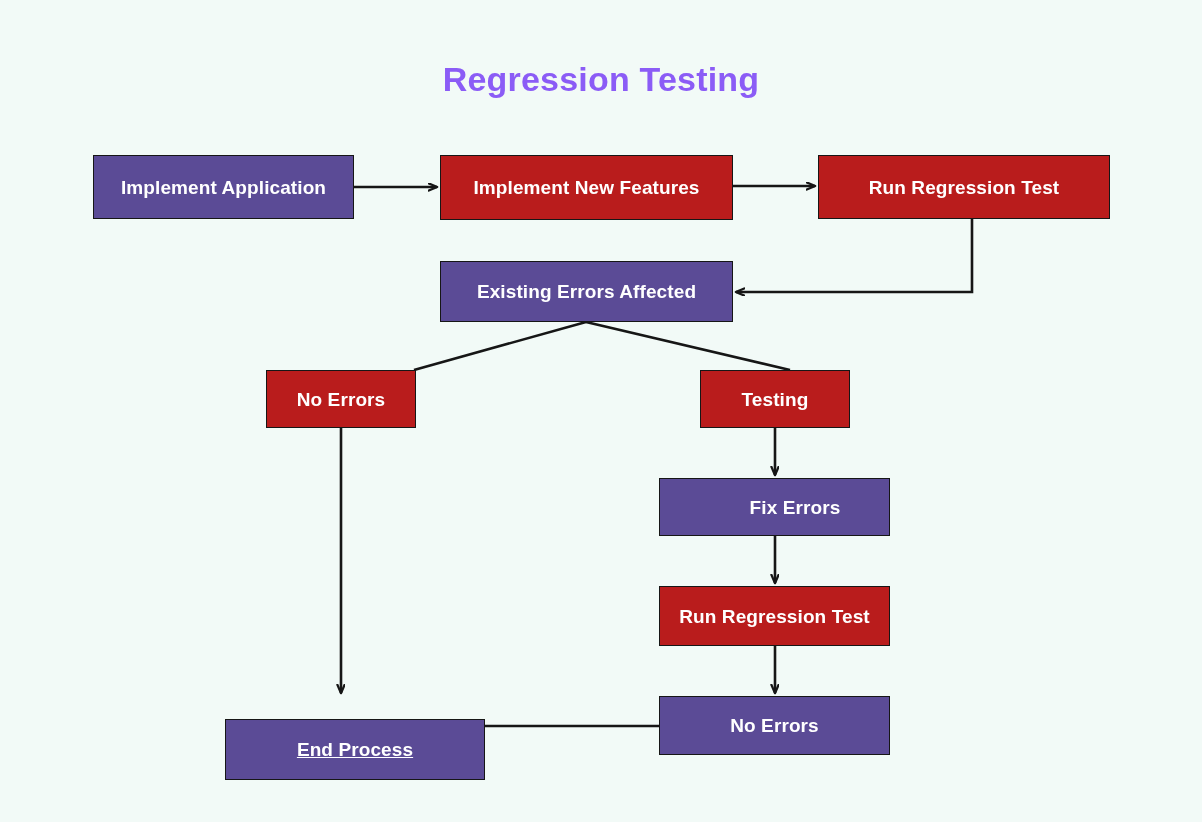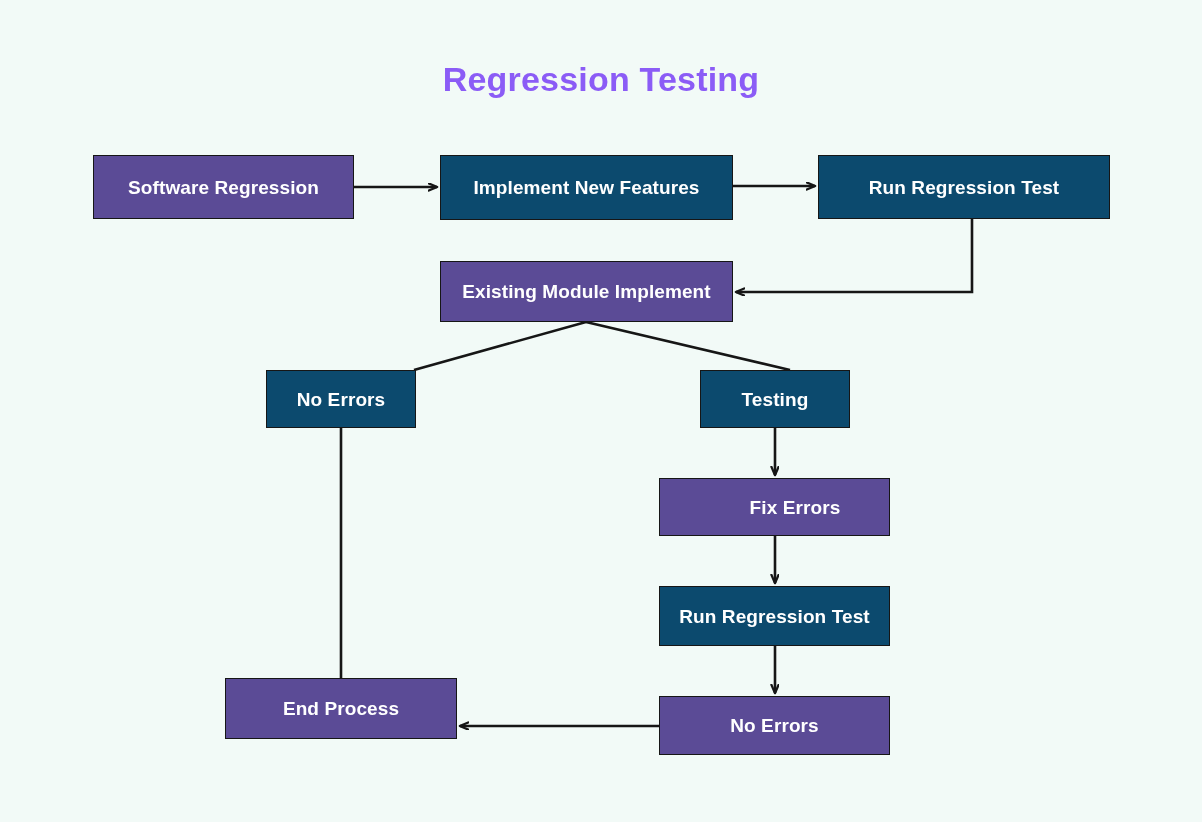--- a/index.html
+++ b/index.html
@@ -47,21 +47,21 @@
     justify-content: center;
     color: #ffffff;
     font-size: 19px;
     font-weight: bold;
     letter-spacing: 0.1px;
     white-space: nowrap;
     text-align: center;
     line-height: 1;
   }
   .node.purple { background: #5b4b96; }
-  .node.green  { background: #0c4a6e; }
+  .node.green  { background: #b91c1c; }
 </style>
 </head>
 <body>
 
 <div id="canvas">
 
   <div class="title">Regression Testing</div>
 
   <svg id="edges" viewBox="0 0 1202 822" width="1202" height="822" xmlns="http://www.w3.org/2000/svg">
     <defs>
@@ -88,33 +88,33 @@
 
       <line x1="775" y1="536" x2="775" y2="583" marker-end="url(#arrowhead)"></line>
 
       <line x1="775" y1="646" x2="775" y2="693" marker-end="url(#arrowhead)"></line>
 
       <line x1="659" y1="726" x2="460" y2="726" marker-end="url(#arrowhead)"></line>
     </g>
   </svg>
 
   <div class="node purple" style="left:93px; top:155px; width:261px; height:64px;">
-    <span>Software Regression</span>
+    <span>Implement Application</span>
   </div>
 
   <div class="node green" style="left:440px; top:155px; width:293px; height:65px;">
     <span>Implement New Features</span>
   </div>
 
   <div class="node green" style="left:818px; top:155px; width:292px; height:64px;">
     <span>Run Regression Test</span>
   </div>
 
   <div class="node purple" style="left:440px; top:261px; width:293px; height:61px;">
-    <span>Existing Module Implement</span>
+    <span>Existing Errors Affected</span>
   </div>
 
   <div class="node green" style="left:266px; top:370px; width:150px; height:58px;">
     <span>No Errors</span>
   </div>
 
   <div class="node green" style="left:700px; top:370px; width:150px; height:58px;">
     <span>Testing</span>
   </div>
 
@@ -123,17 +123,17 @@
   </div>
 
   <div class="node green" style="left:659px; top:586px; width:231px; height:60px;">
     <span>Run Regression Test</span>
   </div>
 
   <div class="node purple" style="left:659px; top:696px; width:231px; height:59px;">
     <span>No Errors</span>
   </div>
 
-  <div class="node purple" style="left:225px; top:678px; width:232px; height:61px;">
+  <div class="node purple" style="left:225px; top:719px; width:260px; height:61px;text-decoration:underline;">
     <span>End Process</span>
   </div>
 
 </div>
 
 </body></html>

